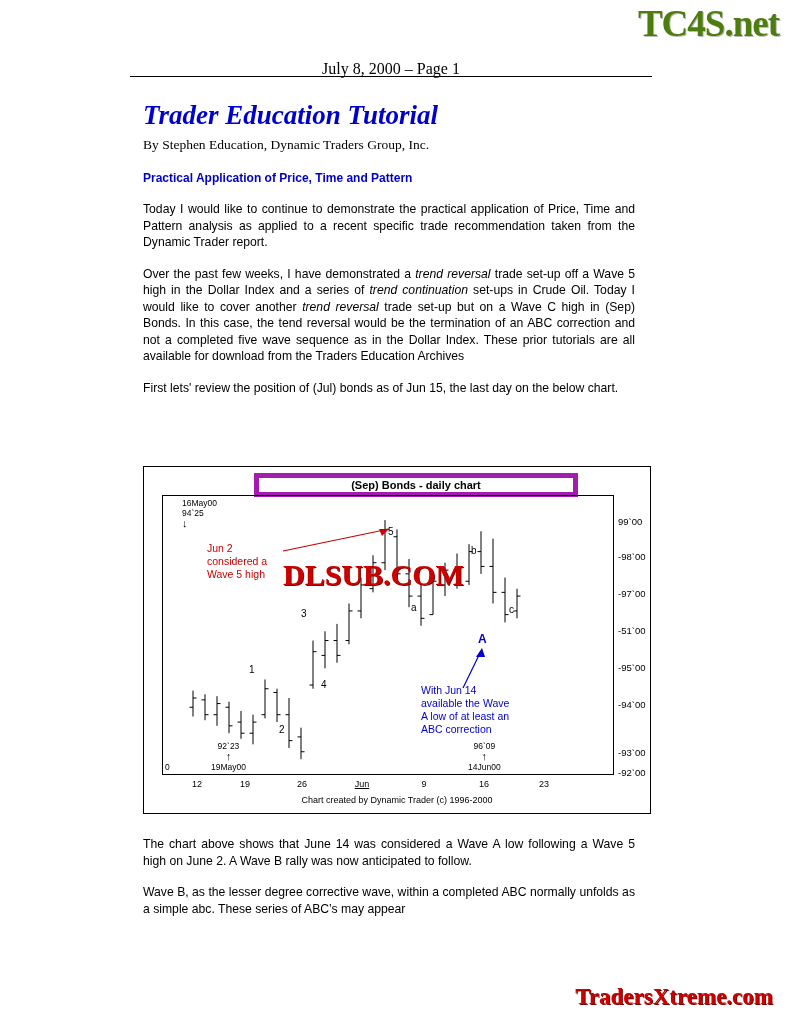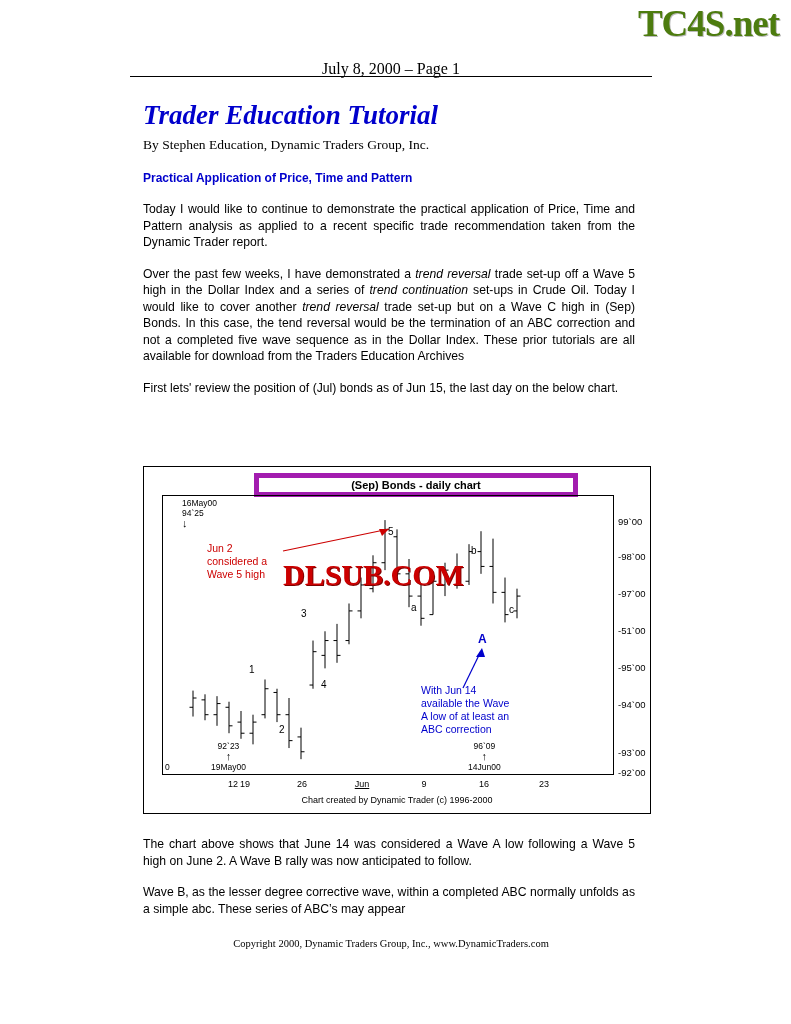--- a/index.html
+++ b/index.html
@@ -323,32 +323,32 @@
       <div style="top:56px;">-98`00</div>
       <div style="top:93px;">-97`00</div>
       <div style="top:130px;">-51`00</div>
       <div style="top:167px;">-95`00</div>
       <div style="top:204px;">-94`00</div>
       <div style="top:252px;">-93`00</div>
       <div style="top:272px;">-92`00</div>
     </div>
 
     <div class="xlabels">
-      <div style="left:35px;margin-left:36px;">12</div>
+      <div style="left:35px;">12</div>
       <div style="left:83px;">19</div>
       <div style="left:140px;">26</div>
       <div style="left:200px;text-decoration:underline;">Jun</div>
       <div style="left:262px;">9</div>
       <div style="left:322px;">16</div>
       <div style="left:382px;">23</div>
     </div>
 
     <div class="chart-credit">Chart created by Dynamic Trader (c) 1996-2000</div>
   </div>
 
   <div style="position:absolute;left:143px;top:836px;width:508px;">
     <p class="body">The chart above shows that June 14 was considered a Wave A low following a Wave 5 high on June 2. A Wave B rally was now anticipated to follow.</p>
     <p class="body">Wave B, as the lesser degree corrective wave, within a completed ABC normally unfolds as a simple abc. These series of ABC’s may appear</p>
   </div>
 
-  <div class="footer">Copyright 2000, Dynamic Traders Group, Inc., www.DynamicTraders.com</div>
-
+
+  <div class="tx">TradersXtreme.com</div>
 </div>
 
 </body></html>

